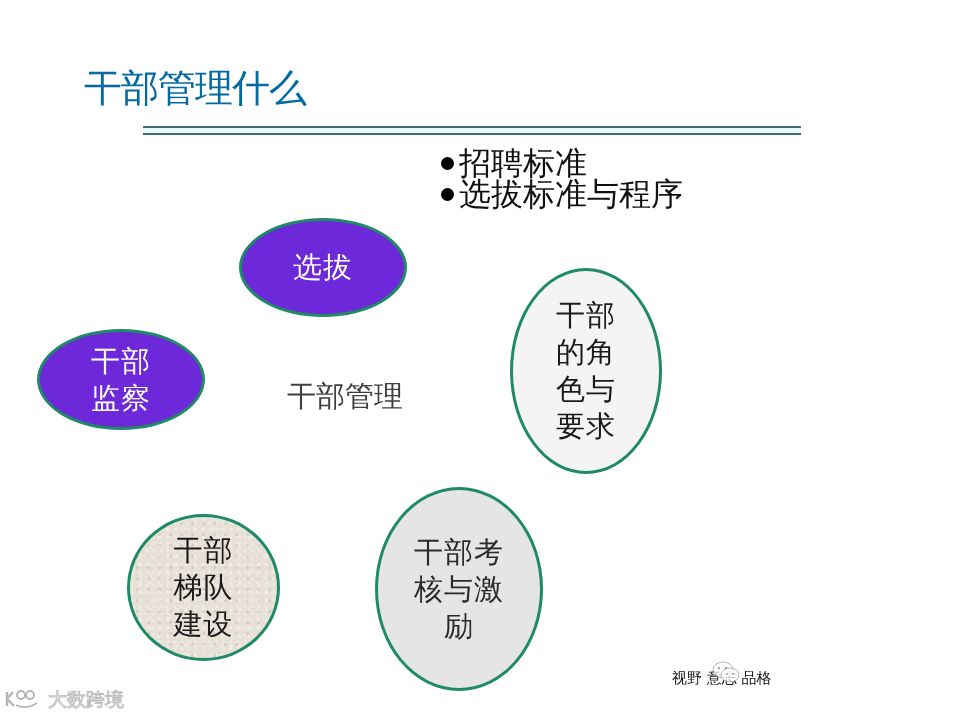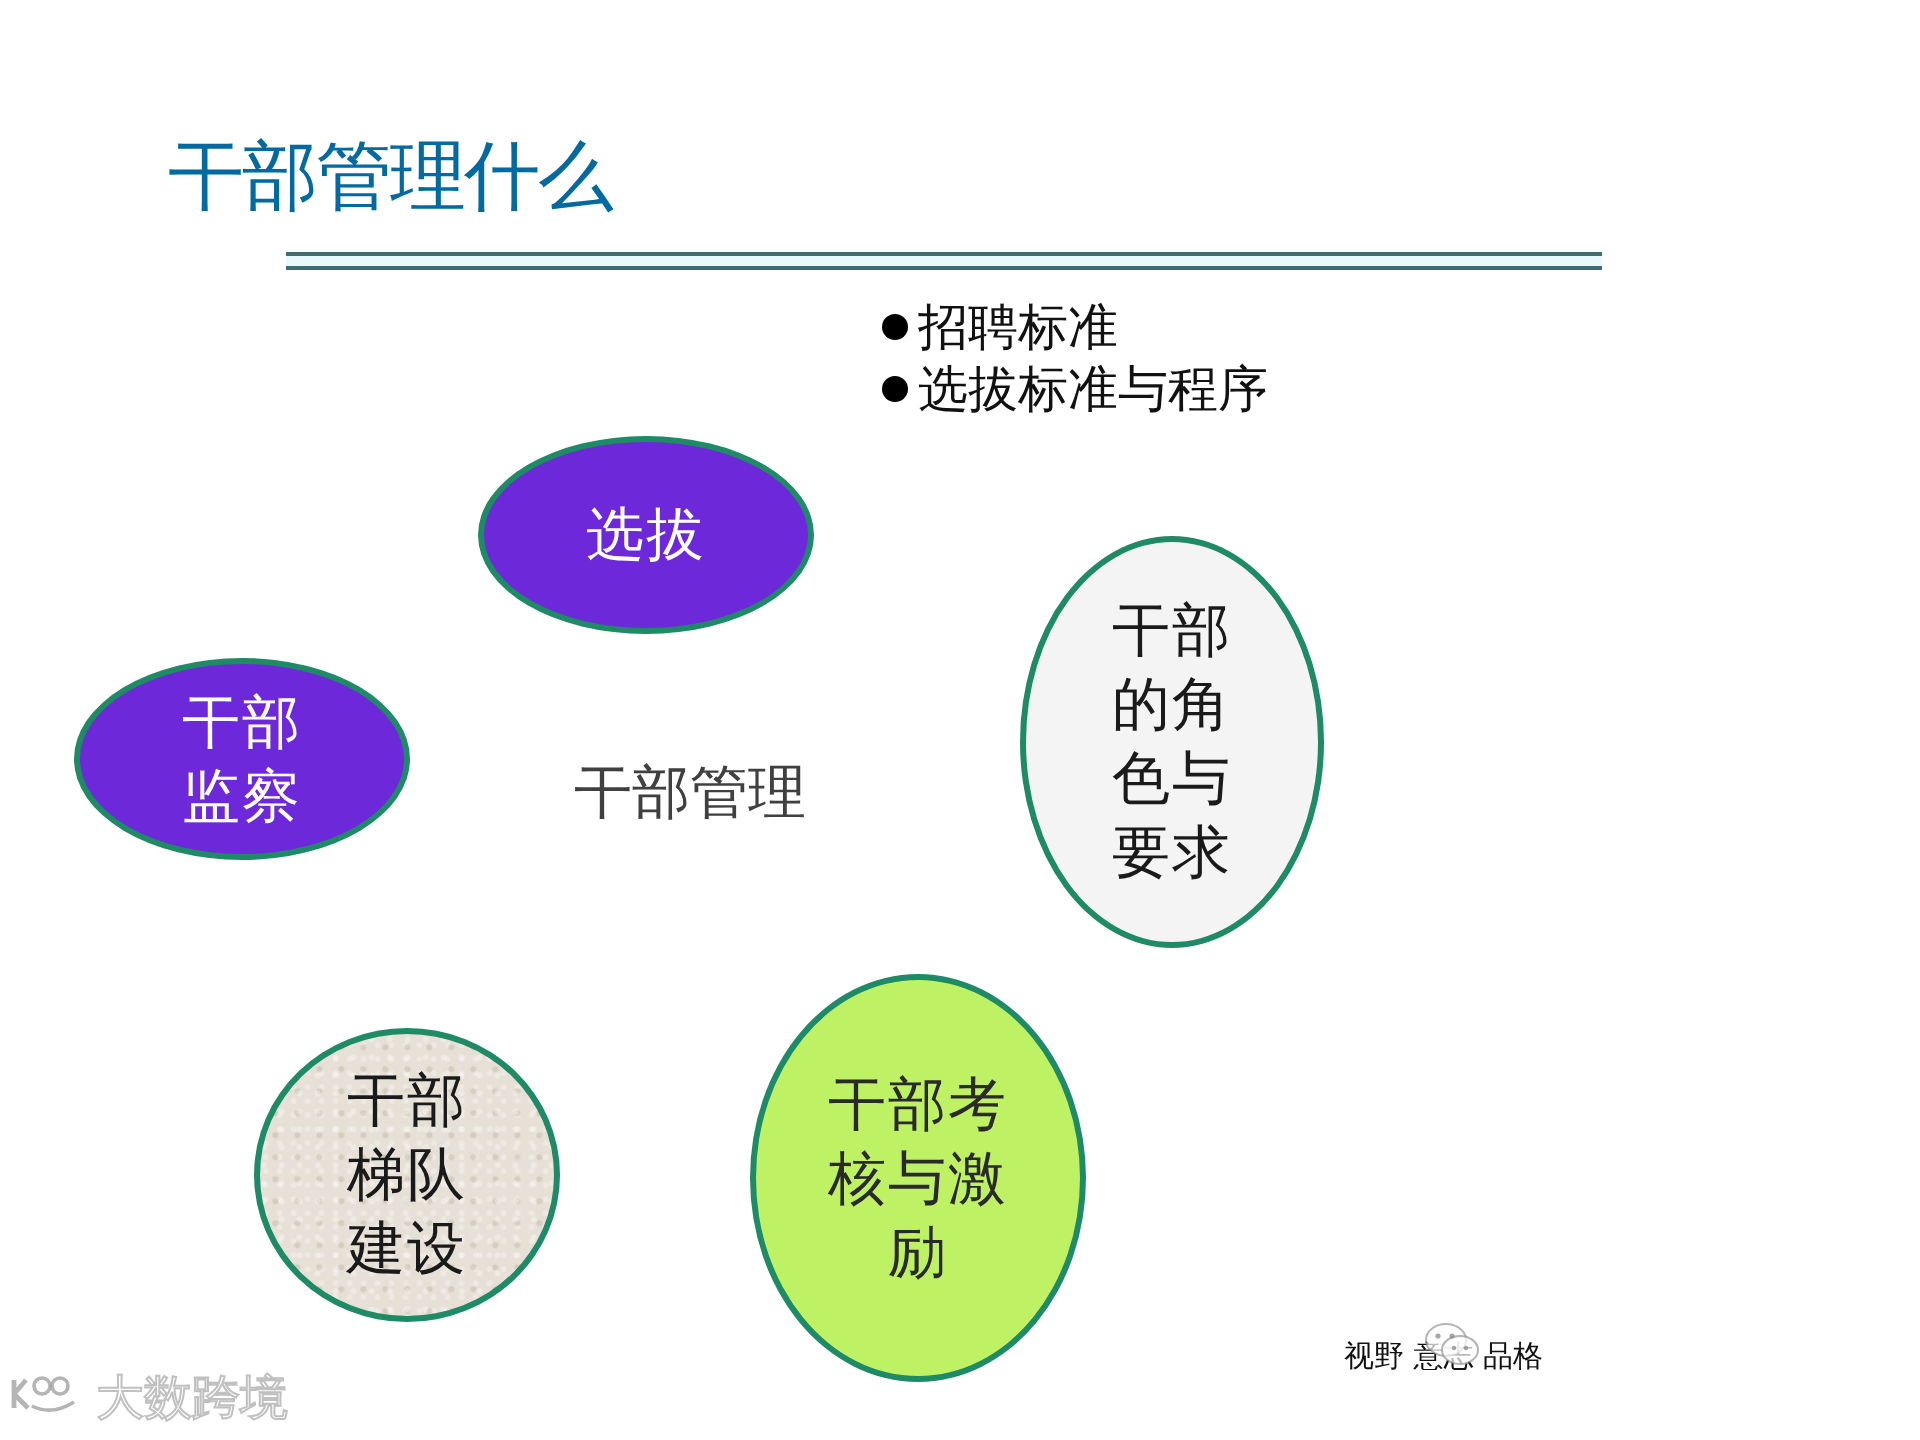--- a/index.html
+++ b/index.html
@@ -32,21 +32,21 @@
       height: 9px;
       border-top: 2px solid #3e6e72;
       border-bottom: 2px solid #3e6e72;
       background: #eaf9fb;
       box-sizing: border-box;
     }
     .bullets {
       position: absolute;
       left: 438px;
       top: 148px;
-      font-size: 25px;
+      font-size: 32px;
       line-height: 31px;
       color: #111111;
       white-space: nowrap;
     }
     .bullet-line {
       display: flex;
       align-items: center;
     }
     .bullet-dot {
       display: inline-block;
@@ -71,21 +71,21 @@
     .node-text {
       font-size: 29px;
       line-height: 37px;
       letter-spacing: 1px;
     }
     .node-dark {
       background: #6d28d9;
       color: #ffffff;
     }
     .node-mid {
-      background: #bef264;
+      background: #e5e5e5;
       color: #2a2a2a;
     }
     .node-light {
       background: #f4f4f4;
       color: #1a1a1a;
     }
     .node-stone {
       background: #e6e0d6;
       background-image:
         radial-gradient(circle at 20% 30%, rgba(255,255,255,0.35) 0 1px, transparent 2px),
@@ -128,26 +128,27 @@
       display: inline-block;
       width: 28px;
       height: 22px;
       margin-right: 6px;
       position: relative;
     }
     .wm-left {
       position: absolute;
       left: 4px;
       top: 686px;
-      font-size: 24px;
+      font-size: 19px;
       line-height: 26px;
       color: rgba(255,255,255,0.85);
       -webkit-text-stroke: 1px rgba(150,150,150,0.6);
       white-space: nowrap;
       display: flex;
+      align-items: center;
     }
     .logo-icon {
       display: inline-block;
       width: 40px;
       height: 22px;
       margin-right: 4px;
     }
   </style>
 </head>
 <body>

